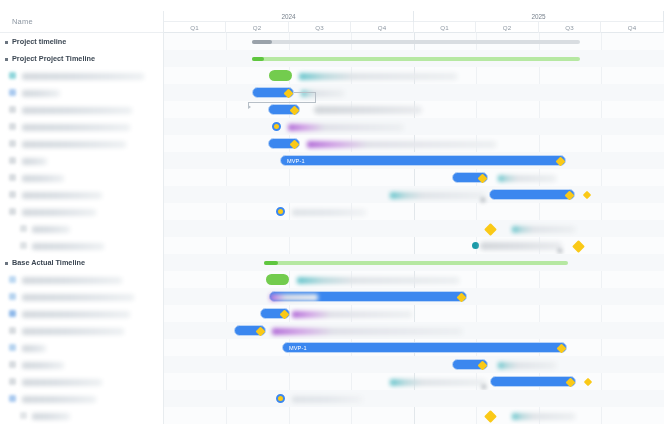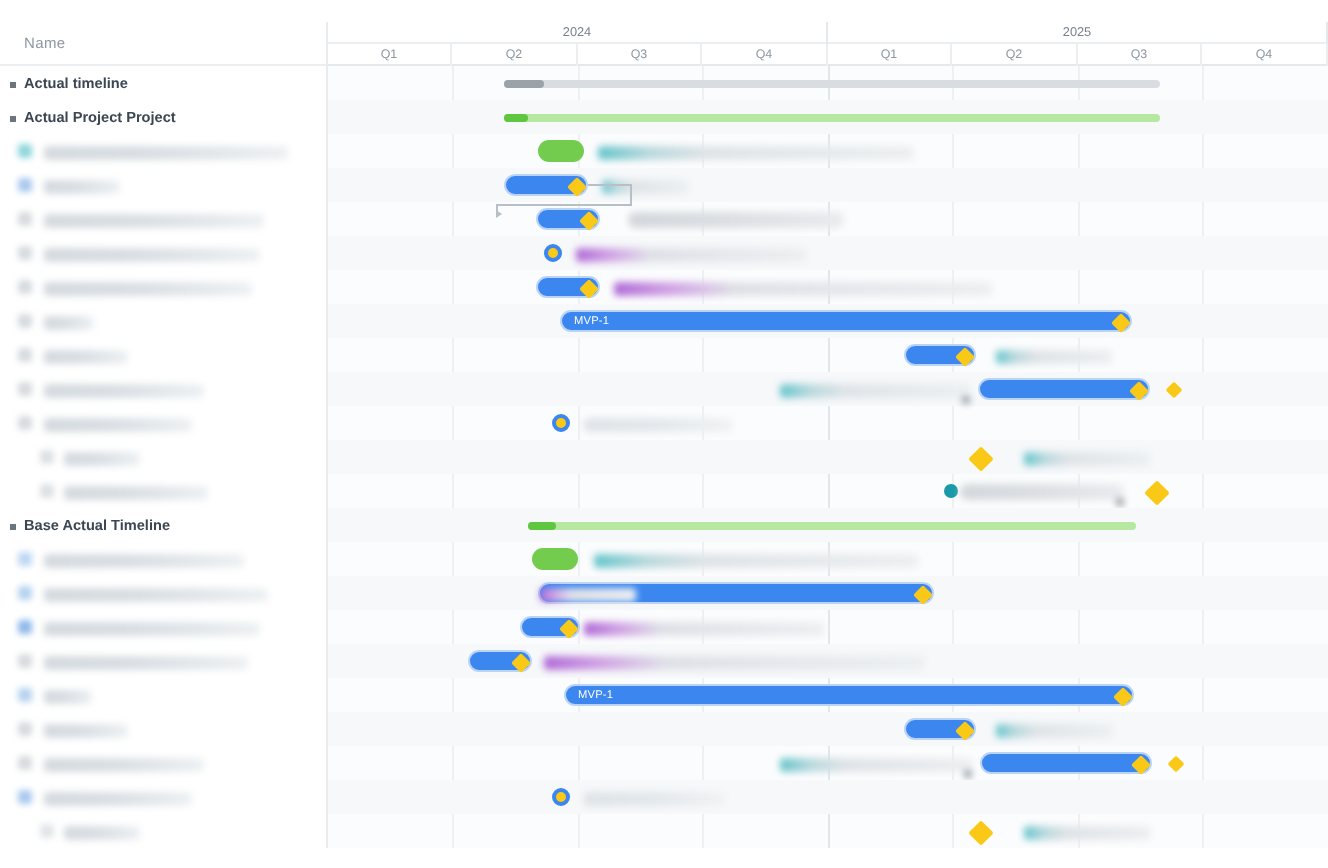--- a/index.html
+++ b/index.html
@@ -173,25 +173,25 @@
 
 <div id="app">
 
   <div id="left-panel">
     <div id="name-header">
       <span class="lbl">Name</span>
     </div>
     <div class="left-rows" id="left-rows">
         <div class="row group" style="top: 0px;">
           <span class="caret"></span>
-          <span class="gname">Actual timeline</span>
+          <span class="gname">Project timeline</span>
         </div>
         <div class="row group" style="top: 17px;">
           <span class="caret"></span>
-          <span class="gname">Actual Project Project</span>
+          <span class="gname">Project Project Timeline</span>
         </div>
         <div class="row task" style="top: 34px;">
           <span class="ticon" style="background: rgb(143, 214, 219);"></span>
           <span class="tname" style="width: 122px; left: 22px;"></span>
         </div>
         <div class="row task" style="top: 51px;">
           <span class="ticon" style="background: rgb(169, 201, 239);"></span>
           <span class="tname" style="width: 38px; left: 22px;"></span>
         </div>
         <div class="row task" style="top: 68px;">

